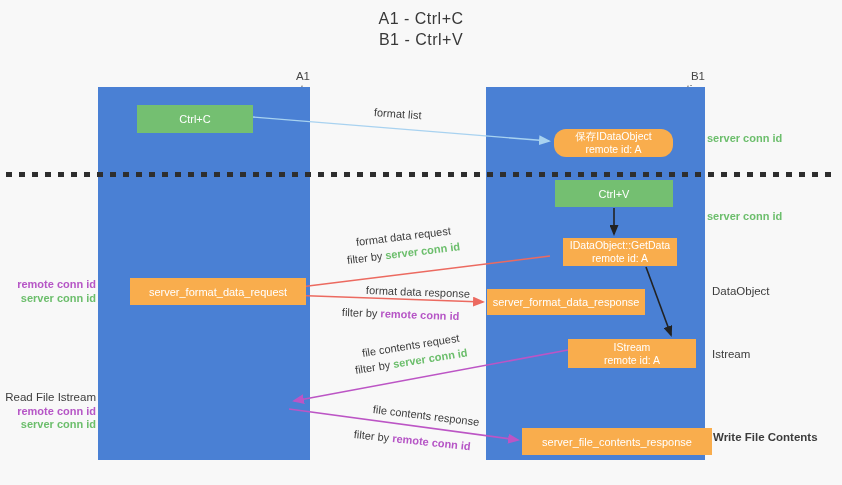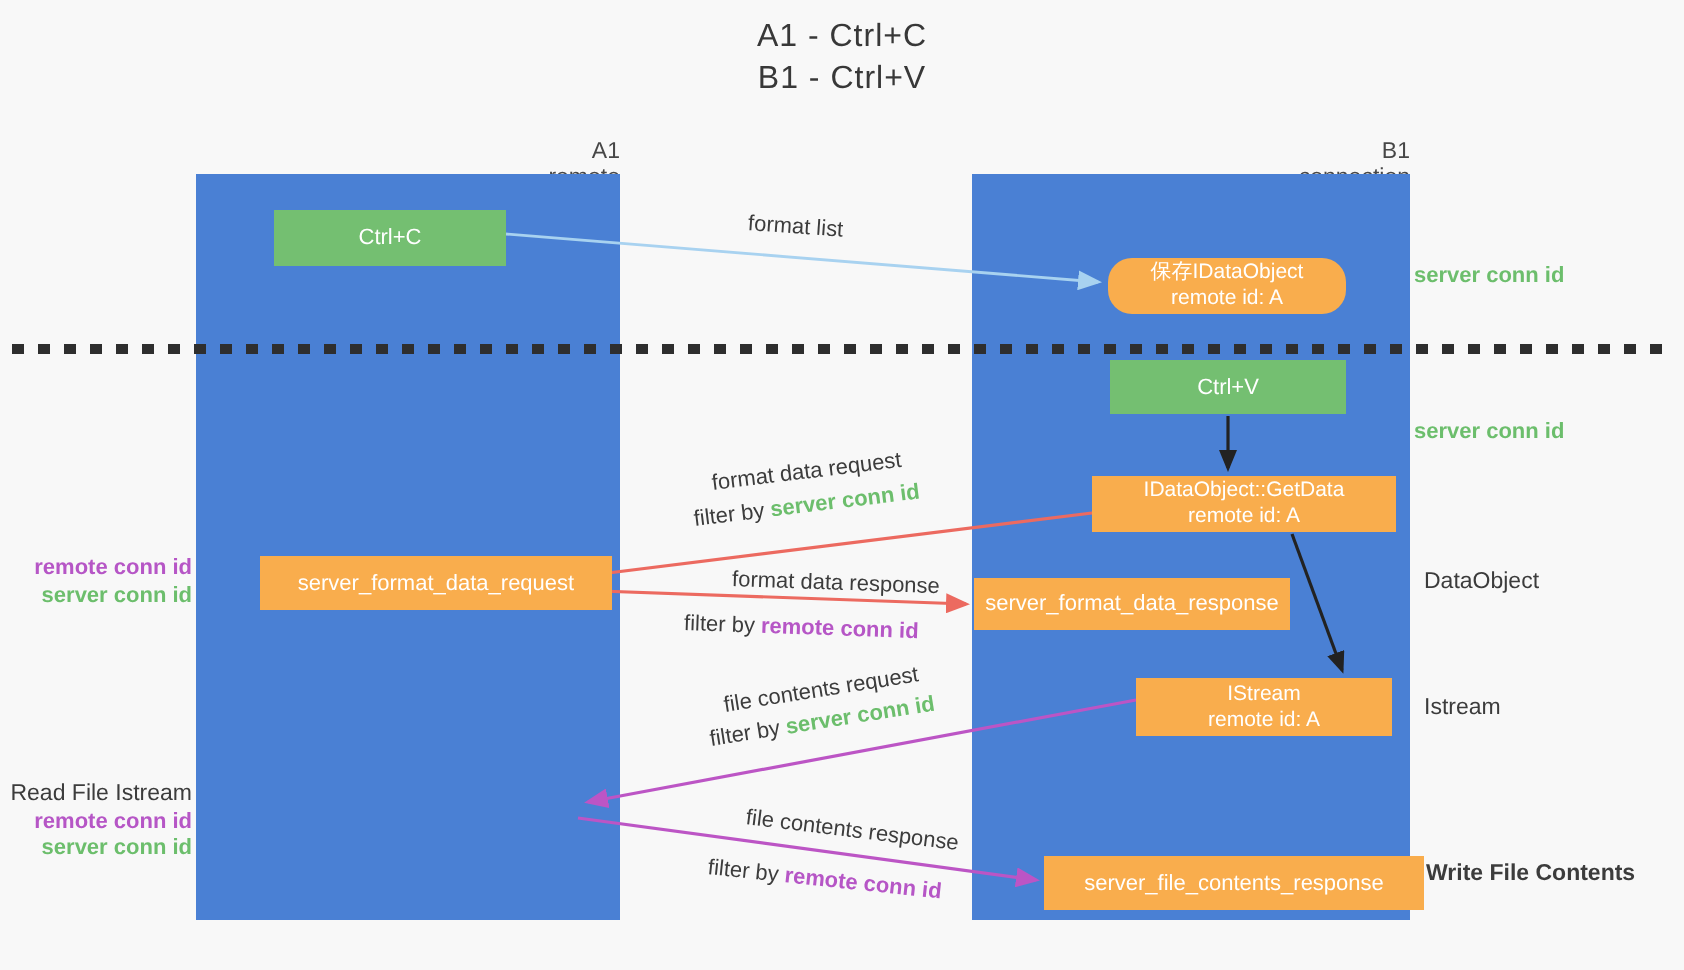--- a/index.html
+++ b/index.html
@@ -73,21 +73,21 @@
   <div class="node single green-box" style="left:137px;top:105px;width:116px;height:28px;">
     <span>Ctrl+C</span>
   </div>
   <div class="node two orange-box" style="left:554px;top:129px;width:119px;height:28px;border-radius:12px;">
     <span>保存IDataObject</span>
     <span>remote id: A</span>
   </div>
   <div class="node single green-box" style="left:555px;top:180px;width:118px;height:27px;">
     <span>Ctrl+V</span>
   </div>
-  <div class="node two orange-box" style="left:546px;top:238px;width:152px;height:28px;">
+  <div class="node two orange-box" style="left:563px;top:238px;width:114px;height:28px;">
     <span>IDataObject::GetData</span>
     <span>remote id: A</span>
   </div>
   <div class="node single orange-box" style="left:130px;top:278px;width:176px;height:27px;">
     <span>server_format_data_request</span>
   </div>
   <div class="node single orange-box" style="left:487px;top:289px;width:158px;height:26px;">
     <span>server_format_data_response</span>
   </div>
   <div class="node two orange-box" style="left:568px;top:339px;width:128px;height:29px;">

